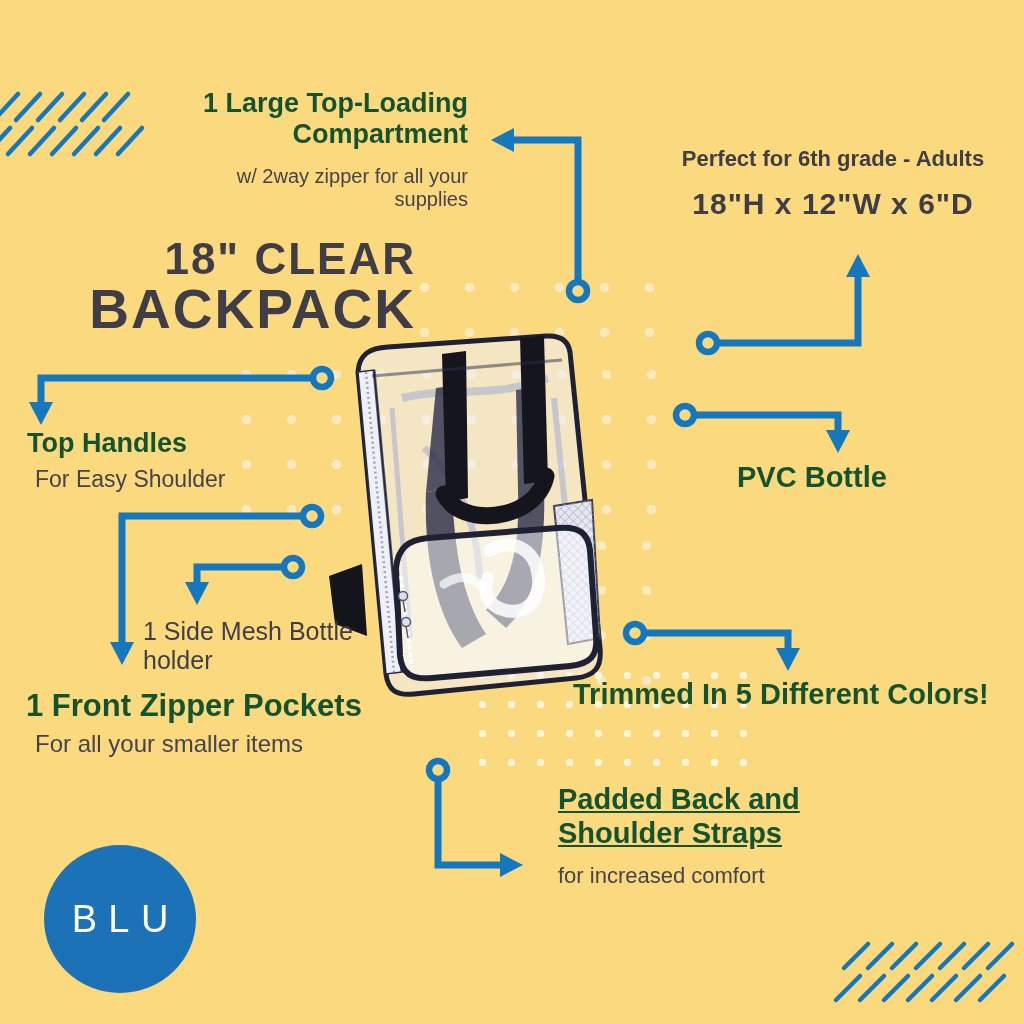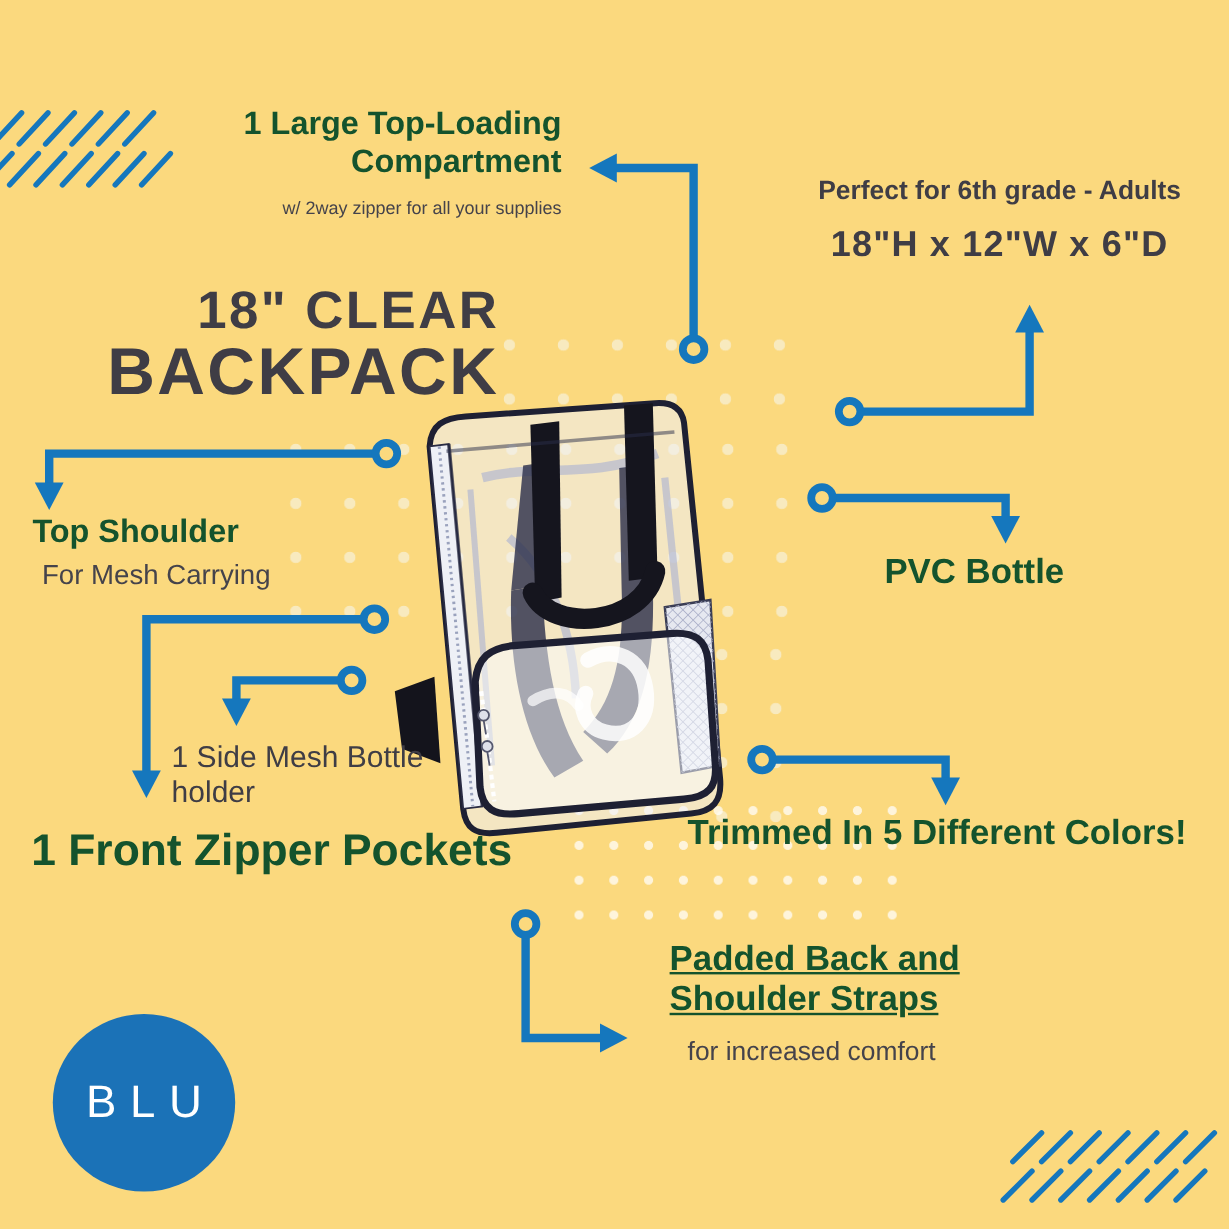--- a/index.html
+++ b/index.html
@@ -22,43 +22,43 @@
   .dots-small{
     position:absolute;
     background-image:radial-gradient(circle,rgba(255,255,255,0.72) 3.5px,rgba(0,0,0,0) 4px);
     background-size:29px 29px;
     background-position:6px 6px;
     pointer-events:none;
   }
 
   
   .feature-heading{font-weight:bold;color:#14532d;line-height:1.16;}
-  .feature-detail{font-weight:normal;color:#45434b;line-height:1.18;margin-left:15px;}
+  .feature-detail{font-weight:normal;color:#45434b;line-height:1.18;}
 
   .blk-toploading{left:158px;top:88px;width:310px;text-align:right;}
   .blk-toploading .feature-heading{font-size:27px;}
-  .blk-toploading .feature-detail{font-size:15px;margin-top:14px;width:235px;margin-left:auto;}
+  .blk-toploading .feature-detail{font-size:20px;margin-top:14px;width:235px;margin-left:auto;}
 
   .blk-spec{left:666px;top:146px;width:334px;text-align:center;}
   .spec-audience{font-size:22px;font-weight:600;}
   .spec-dimensions{font-size:30px;font-weight:600;margin-top:15px;letter-spacing:1px;}
 
   .blk-title{left:38px;top:237px;width:378px;text-align:right;line-height:1.0;}
   .title-line1{font-size:44px;font-weight:bold;letter-spacing:2px;}
   .title-line2{font-size:55px;font-weight:bold;letter-spacing:2px;margin-top:1px;}
 
   .blk-handles{left:27px;top:428px;}
   .blk-handles .feature-heading{font-size:27px;}
   .blk-handles .feature-detail{font-size:23px;margin-top:7px;margin-left:8px;}
 
   .blk-mesh{left:143px;top:617px;width:235px;}
   .blk-mesh .feature-heading{font-size:25px;font-weight:normal;color:#3f3d45;}
 
   .blk-frontzip{left:26px;top:688px;}
-  .blk-frontzip .feature-heading{font-size:37px;}
+  .blk-frontzip .feature-heading{font-size:31px;}
   .blk-frontzip .feature-detail{font-size:24px;margin-top:6px;margin-left:9px;}
 
   .blk-pvc{left:737px;top:461px;white-space:nowrap;}
   .blk-pvc .feature-heading{font-size:29px;}
   .blk-pvc .feature-detail{font-size:22px;margin-top:3px;margin-left:9px;}
 
   .blk-trimmed{left:573px;top:678px;white-space:nowrap;}
   .blk-trimmed .feature-heading{font-size:29px;}
 
   .blk-padded{left:558px;top:783px;width:278px;}
@@ -229,30 +229,31 @@
   <div class="spec-audience">Perfect for 6th grade - Adults</div>
   <div class="spec-dimensions">18"H x 12"W x 6"D</div>
 </div>
 
 <div class="abs blk-title">
   <div class="title-line1">18" CLEAR</div>
   <div class="title-line2">BACKPACK</div>
 </div>
 
 <div class="abs blk-handles">
-  <div class="feature-heading">Top Shoulder</div>
-  <div class="feature-detail">For Mesh Carrying</div>
+  <div class="feature-heading">Top Handles</div>
+  <div class="feature-detail">For Easy Shoulder</div>
 </div>
 
 <div class="abs blk-mesh">
   <div class="feature-heading">1 Side Mesh Bottle holder</div>
 </div>
 
 <div class="abs blk-frontzip">
   <div class="feature-heading">1 Front Zipper Pockets</div>
+  <div class="feature-detail">For all your smaller items</div>
 </div>
 
 <div class="abs blk-pvc">
   <div class="feature-heading">PVC Bottle</div>
 </div>
 
 <div class="abs blk-trimmed">
   <div class="feature-heading">Trimmed In 5 Different Colors!</div>
 </div>
 

